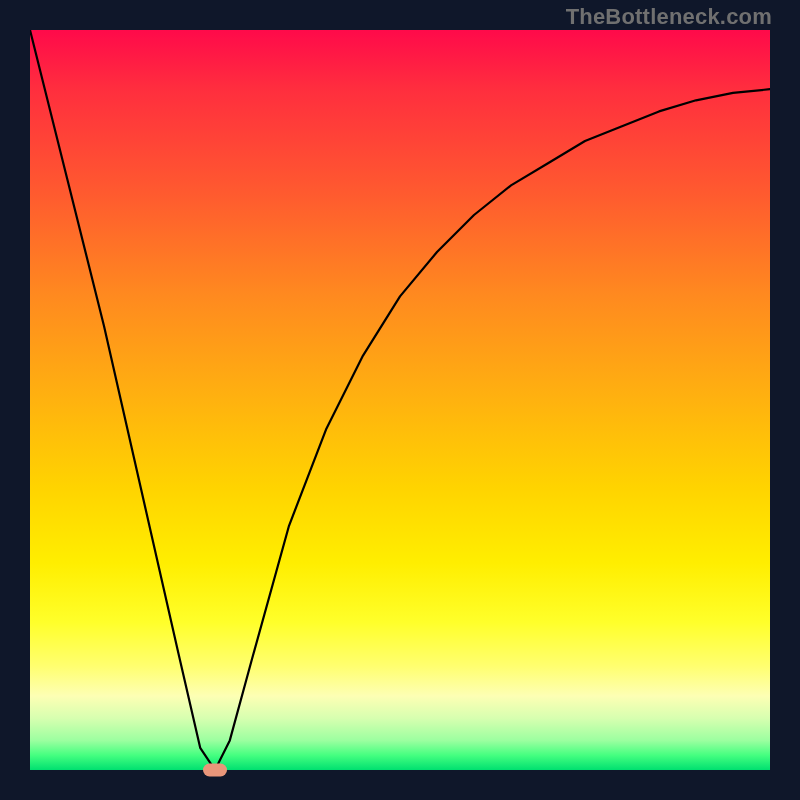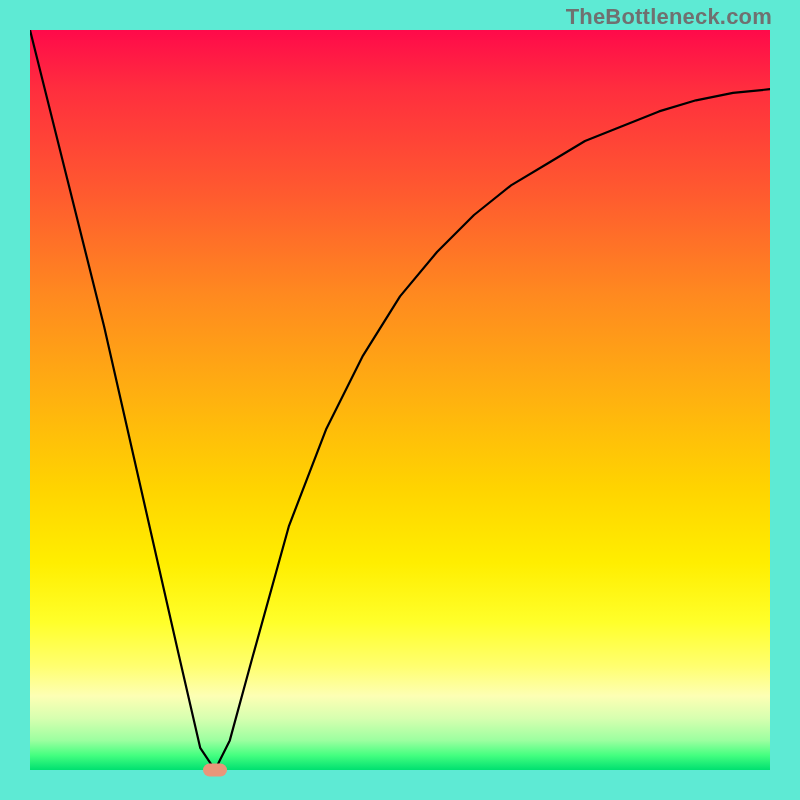--- a/index.html
+++ b/index.html
@@ -8,21 +8,21 @@
     width: 800px;
     height: 800px;
     overflow: hidden;
     background: #000;
     font-family: Arial, Helvetica, sans-serif;
   }
   .frame {
     position: relative;
     width: 800px;
     height: 800px;
-    background: #5eead4;
+    background: #0f172a;
   }
   .plot-area {
     position: absolute;
     left: 30px;
     top: 30px;
     width: 740px;
     height: 740px;
     background: linear-gradient(to bottom,
       #ff0a4a 0%,
       #ff2e3e 8%,

